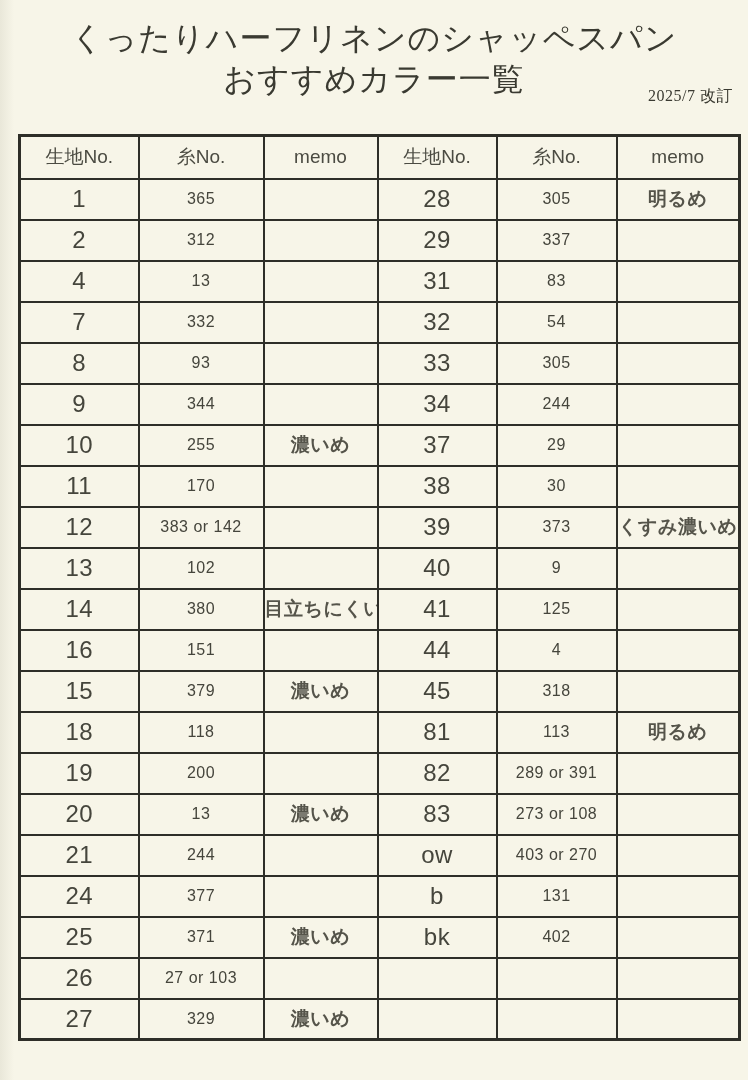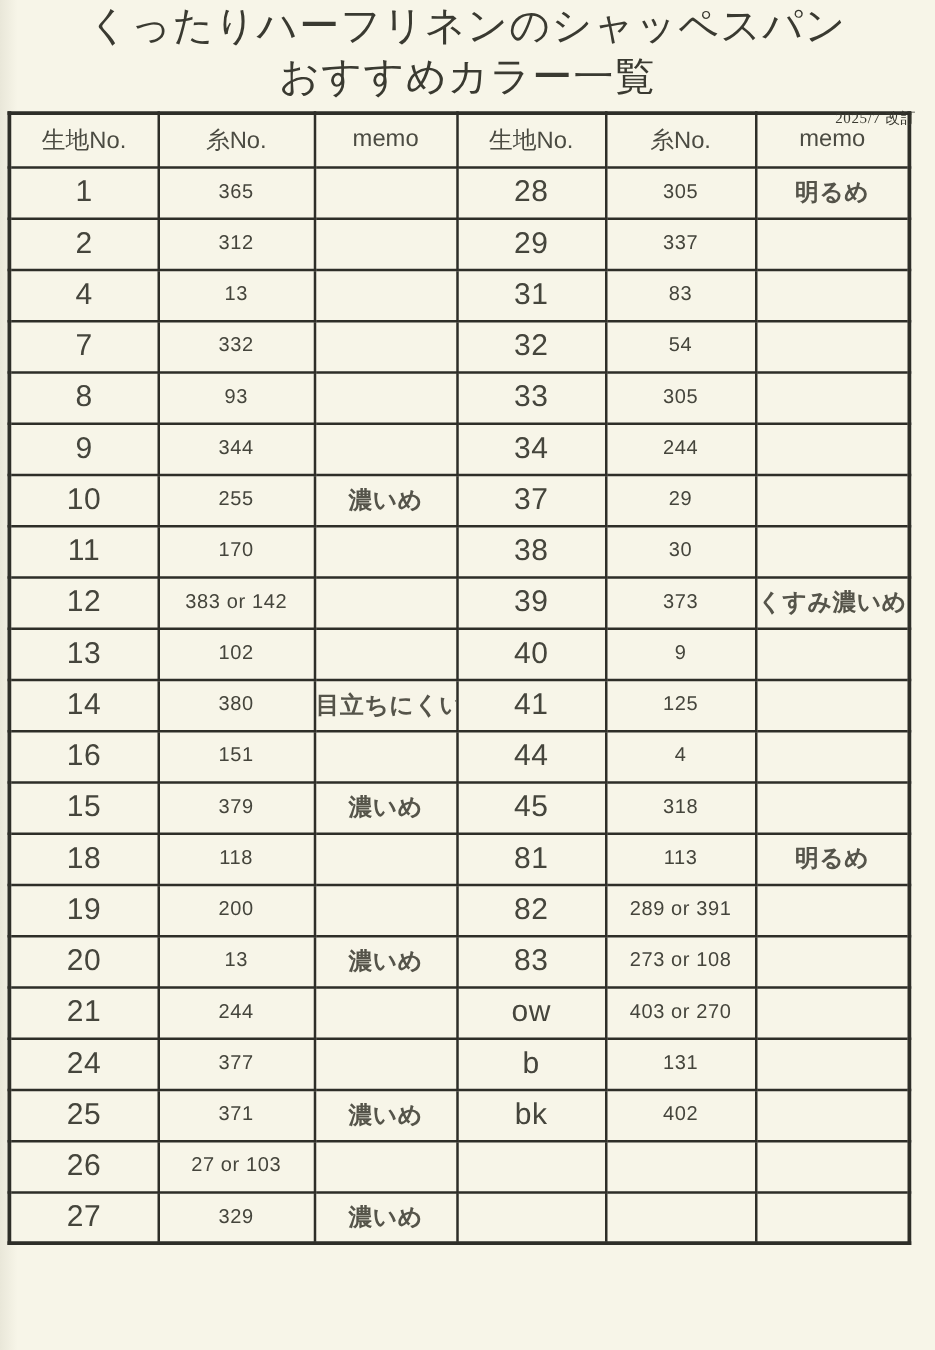--- a/index.html
+++ b/index.html
@@ -13,44 +13,45 @@
     width: 748px; height: 1080px;
   }
   body {
     background: linear-gradient(90deg, #e9e7d9 0px, var(--bg) 14px, var(--bg) 100%);
     font-family: "Liberation Sans", "DejaVu Sans", sans-serif;
     color: var(--text);
     overflow: hidden;
   }
   .header {
     position: relative;
-    height: 89px;
+    height: 134px;
+    padding-top: 18px;
   }
   .title {
     text-align: center;
     font-family: "Liberation Serif", "DejaVu Serif", serif;
     color: #3a3a31;
   }
   .title-line {
     font-size: 32px;
     line-height: 41px;
     letter-spacing: 1px;
     font-weight: 500;
   }
   .revision {
     position: absolute;
     right: 15px;
     top: 86px;
     font-family: "Liberation Serif", "DejaVu Serif", serif;
-    font-size: 12px;
+    font-size: 16px;
     color: #3a3a31;
     letter-spacing: 0.5px;
   }
   table.color-table {
-    margin-left: 6px;
+    margin-left: 18px;
     width: 720px;
     border-collapse: collapse;
     table-layout: fixed;
     border: 3px solid var(--border);
     background: var(--bg);
   }
   .color-table th, .color-table td {
     border: 2px solid var(--border);
     text-align: center;
     vertical-align: middle;

